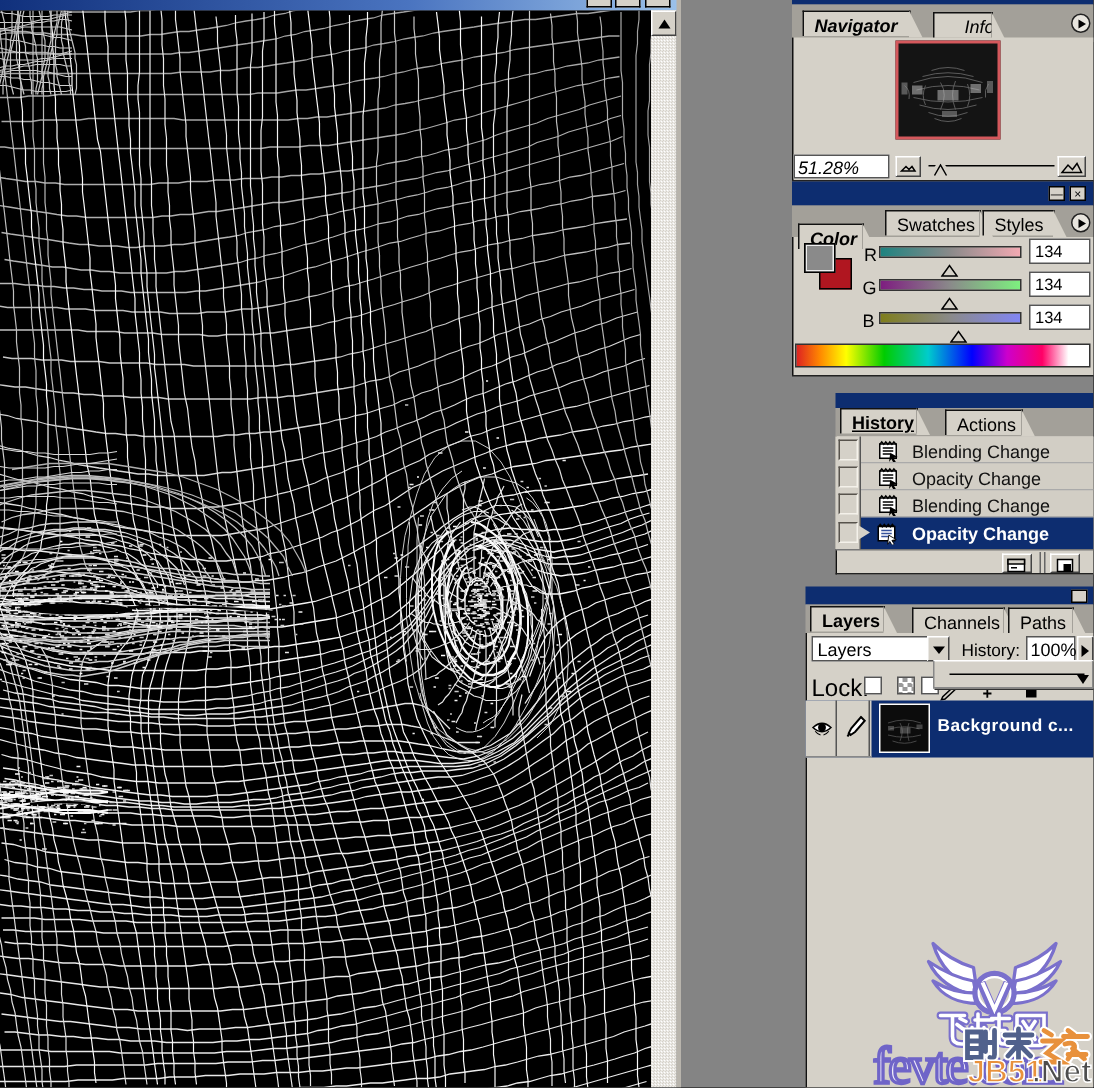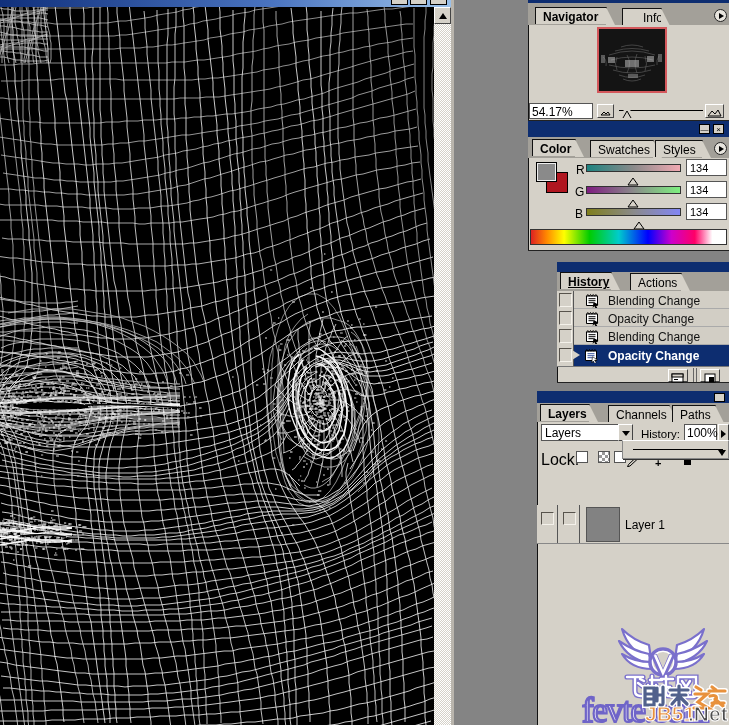--- a/index.html
+++ b/index.html
@@ -2016,21 +2016,21 @@
 </svg>
   </div>
 
   <div class="abs" style="left:434px;top:7px;width:17px;height:718px;background:repeating-conic-gradient(#fff 0% 25%, #d5d1c8 0% 50%) 0 0/2px 2px;"></div>
   <div class="abs btn3d" style="left:434px;top:7px;width:17px;height:17px;">
     <div class="abs" style="left:4px;top:5px;width:0;height:0;border-bottom:6px solid #000;border-left:4px solid transparent;border-right:4px solid transparent;"></div>
   </div>
   <div class="abs" style="left:451px;top:0px;width:3px;height:725px;background:#b8b4ac;"></div>
 </div>
 
-<div class="abs" style="left:527px;top:0;width:202px;height:99px;">
+<div class="abs" style="left:527px;top:0;width:202px;height:99px;font-style:italic;">
   <div class="abs navy" style="left:1px;top:0;width:201px;height:3px;"></div>
   <div class="abs tabrow" style="left:1px;top:3px;width:201px;height:25px;"></div>
   <div class="abs panelface" style="left:1px;top:25px;width:201px;height:95px;border-left:1px solid #111;"></div>
 
   <div class="tab tabtxt-b" style="left:8px;width:72px;top:7px;z-index:3;">Navigator<span class="slant"></span></div>
   <div class="tab" style="left:95px;width:40px;top:8px;z-index:2;padding-left:20px;">Info<span class="slant"></span></div>
   <div class="menubtn" style="right:2px;top:9px;"></div>
 
   <div class="abs" style="left:70px;top:27px;width:70px;height:66px;background:#141414;border:2px solid #d4585c;overflow:hidden;">
     <svg width="66" height="62">
@@ -2046,42 +2046,42 @@
           <rect x="26" y="31" width="14" height="7"></rect>
         </g>
     <g fill="#888" opacity="0.6">
           <rect x="2" y="26" width="4" height="8"></rect>
           <rect x="59" y="25" width="4" height="8"></rect>
           <rect x="29" y="45" width="10" height="4"></rect>
         </g>
     </svg>
   </div>
 
-  <div class="abs field" style="left:2px;top:103px;width:64px;height:16px;padding:1px 0 0 2px;">54.17%</div>
+  <div class="abs field" style="left:2px;top:103px;width:64px;height:16px;padding:1px 0 0 2px;">51.28%</div>
   <div class="abs btn3d" style="left:70px;top:104px;width:17px;height:14px;"><svg width="15" height="12">
         <path d="M3 8 L6 5 L8 7 L10 5 L12 8 Z" fill="none" stroke="#000" stroke-width="1"></path>
       </svg></div>
   <div class="abs" style="left:92px;top:110px;width:84px;height:1px;background:#000;"></div>
   <div class="abs" style="left:95px;top:105px;width:0;height:0;border-bottom:8px solid #d5d1c8;border-left:5px solid transparent;border-right:5px solid transparent;"></div>
   <div class="abs" style="left:95px;top:105px;width:11px;height:9px;"><svg width="11" height="9">
         <path d="M1 8 L5 1 L9 8" fill="none" stroke="#000"></path>
       </svg></div>
   <div class="abs btn3d" style="left:178px;top:104px;width:19px;height:14px;"><svg width="17" height="12">
         <path d="M2 9 L6 4 L9 7 L12 3 L15 9 Z" fill="none" stroke="#000" stroke-width="1"></path>
       </svg></div>
   <div class="abs" style="left:1px;top:120px;width:201px;height:1px;background:#222;"></div>
 </div>
 
 <div class="abs" style="left:527px;top:121px;width:202px;height:130px;">
   <div class="abs navy" style="left:1px;top:0;width:201px;height:16px;"></div>
   <div class="abs" style="left:172px;top:3px;width:11px;height:10px;background:#d5d1c8;border:1px solid #000;font-size:8px;line-height:9px;text-align:center;">—</div>
   <div class="abs" style="left:186px;top:3px;width:11px;height:10px;background:#d5d1c8;border:1px solid #000;font-size:8px;line-height:9px;text-align:center;">×</div>
   <div class="abs tabrow" style="left:1px;top:16px;width:201px;height:21px;"></div>
   <div class="abs panelface" style="left:1px;top:37px;width:201px;height:92px;border-left:1px solid #111;"></div>
-  <div class="tab tabtxt-b" style="left:5px;top:18px;width:44px;">Color<span class="slant"></span></div>
+  <div class="tab tabtxt-b" style="left:5px;top:28px;width:44px;font-style:italic;">Color<span class="slant"></span></div>
   <div class="tab" style="left:63px;top:19px;width:64px;">Swatches<span class="slant"></span></div>
   <div class="tab" style="left:128px;top:19px;width:48px;">Styles<span class="slant"></span></div>
   <div class="menubtn" style="right:2px;top:21px;"></div>
 
   <div class="abs" style="left:19px;top:51px;width:22px;height:21px;background:#b01620;border:1px solid #000;"></div>
   <div class="abs" style="left:9px;top:41px;width:21px;height:20px;background:#8a8a8a;border:1px solid #000;box-shadow:inset 0 0 0 1px #eee;"></div>
 
   <div class="abs" style="left:49px;top:42px;font-size:12px;">R</div>
   <div class="abs" style="left:59px;top:43px;width:95px;height:8px;border:1px solid #333;background:linear-gradient(90deg,#1d8380,#8a8a8a 50%,#f2a9b2);"></div>
   <div class="abs" style="left:100px;top:51px;width:12px;height:9px;"><svg width="12" height="9">
@@ -2196,27 +2196,44 @@
       <path d="M9.5 1 L11 2.5 L4 9 L1.5 9.7 L2.5 7.5 Z" fill="#d5d1c8" stroke="#000" stroke-width="1"></path>
     </svg>
   <div class="abs" style="left:119px;top:66px;font-size:11px;font-weight:bold;">+</div>
   <div class="abs" style="left:148px;top:68px;width:7px;height:6px;background:#000;"></div>
 
   <div class="abs" style="left:86px;top:49px;width:107px;height:19px;background:#d5d1c8;border:1px solid #888;border-top:1px solid #fff;box-shadow:1px 1px 0 #333;">
     <div class="abs" style="left:10px;top:8px;width:90px;height:1px;background:#000;"></div>
     <div class="abs" style="right:2px;top:9px;width:0;height:0;border-top:6px solid #000;border-left:4px solid transparent;border-right:4px solid transparent;"></div>
   </div>
 
-  <div class="abs" style="left:1px;top:114px;width:192px;height:39px;background:#d5d1c8;border-bottom:1px solid #888;">
-    <div class="abs" style="left:0px;top:0px;width:21px;height:38px;border-right:1px solid #555;"></div>
-    <div class="abs" style="left:22px;top:0px;width:21px;height:38px;border-right:1px solid #555;"></div>
-    <div class="abs sunken" style="left:4px;top:7px;width:13px;height:13px;"></div>
-    <div class="abs sunken" style="left:26px;top:7px;width:13px;height:13px;"></div>
-    <div class="abs" style="left:49px;top:2px;width:34px;height:35px;background:#828282;border:1px solid #555;"></div>
-    <div class="abs" style="left:88px;top:13px;font-size:12px;color:#000;">Layer 1</div>
+  <div class="abs" style="left:1px;top:76px;width:192px;height:38px;background:#0d2d70;">
+    <div class="abs" style="left:0;top:0;width:44px;height:38px;background:#d5d1c8;border-bottom:1px solid #888;"></div>
+    <div class="abs" style="left:0px;top:0px;width:21px;height:37px;border-right:1px solid #555;"></div>
+    <div class="abs" style="left:22px;top:0px;width:21px;height:37px;border-right:1px solid #555;"></div>
+    <svg class="abs" style="left:4px;top:11px;" width="14" height="14" viewBox="0 0 14 14">
+        <use href="#eyeicon"></use>
+      </svg>
+    <svg class="abs" style="left:26px;top:10px;" width="15" height="15" viewBox="0 0 15 15">
+        <use href="#brushicon"></use>
+      </svg>
+    <div class="abs" style="left:49px;top:2px;width:34px;height:33px;background:#0c0c0c;border:1px solid #fff;">
+      <svg width="32" height="31">
+          <g stroke="#999" stroke-width="0.5" fill="none" opacity="0.55">
+      <path d="M5 12 q11 -4 22 0 M6 16 q10 -3 20 0 M5 20 q11 3 22 0 M8 24 q8 3 16 0"></path>
+      <path d="M13 12 q3 5 0 12 M19 12 q-2 5 0 12"></path>
+          </g>
+      <g fill="#999" opacity="0.4">
+            <rect x="5" y="14" width="4" height="3"></rect>
+            <rect x="24" y="13" width="4" height="3"></rect>
+            <rect x="13" y="15" width="7" height="4"></rect>
+          </g>
+      </svg>
+    </div>
+    <div class="abs" style="left:88px;top:11px;font-size:11.5px;font-weight:bold;color:#fff;letter-spacing:0.3px;">Background c...</div>
   </div>
 </div>
 
 <div class="abs" style="left:575px;top:615px;width:154px;height:110px;overflow:hidden;">
   <svg width="154" height="110" viewBox="0 0 154 110">
 
     <g stroke="#7a70cc" fill="#fff" stroke-width="2.2" stroke-linejoin="round">
       <path d="M76 44 C63 40 52 31 47 14 C55 22 64 27 74 30 Z"></path>
       <path d="M76 49 C62 46 50 39 44 26 C53 32 63 37 74 39 Z"></path>
       <path d="M77 54 C64 54 53 49 47 39 C55 44 65 47 76 47 Z"></path>

